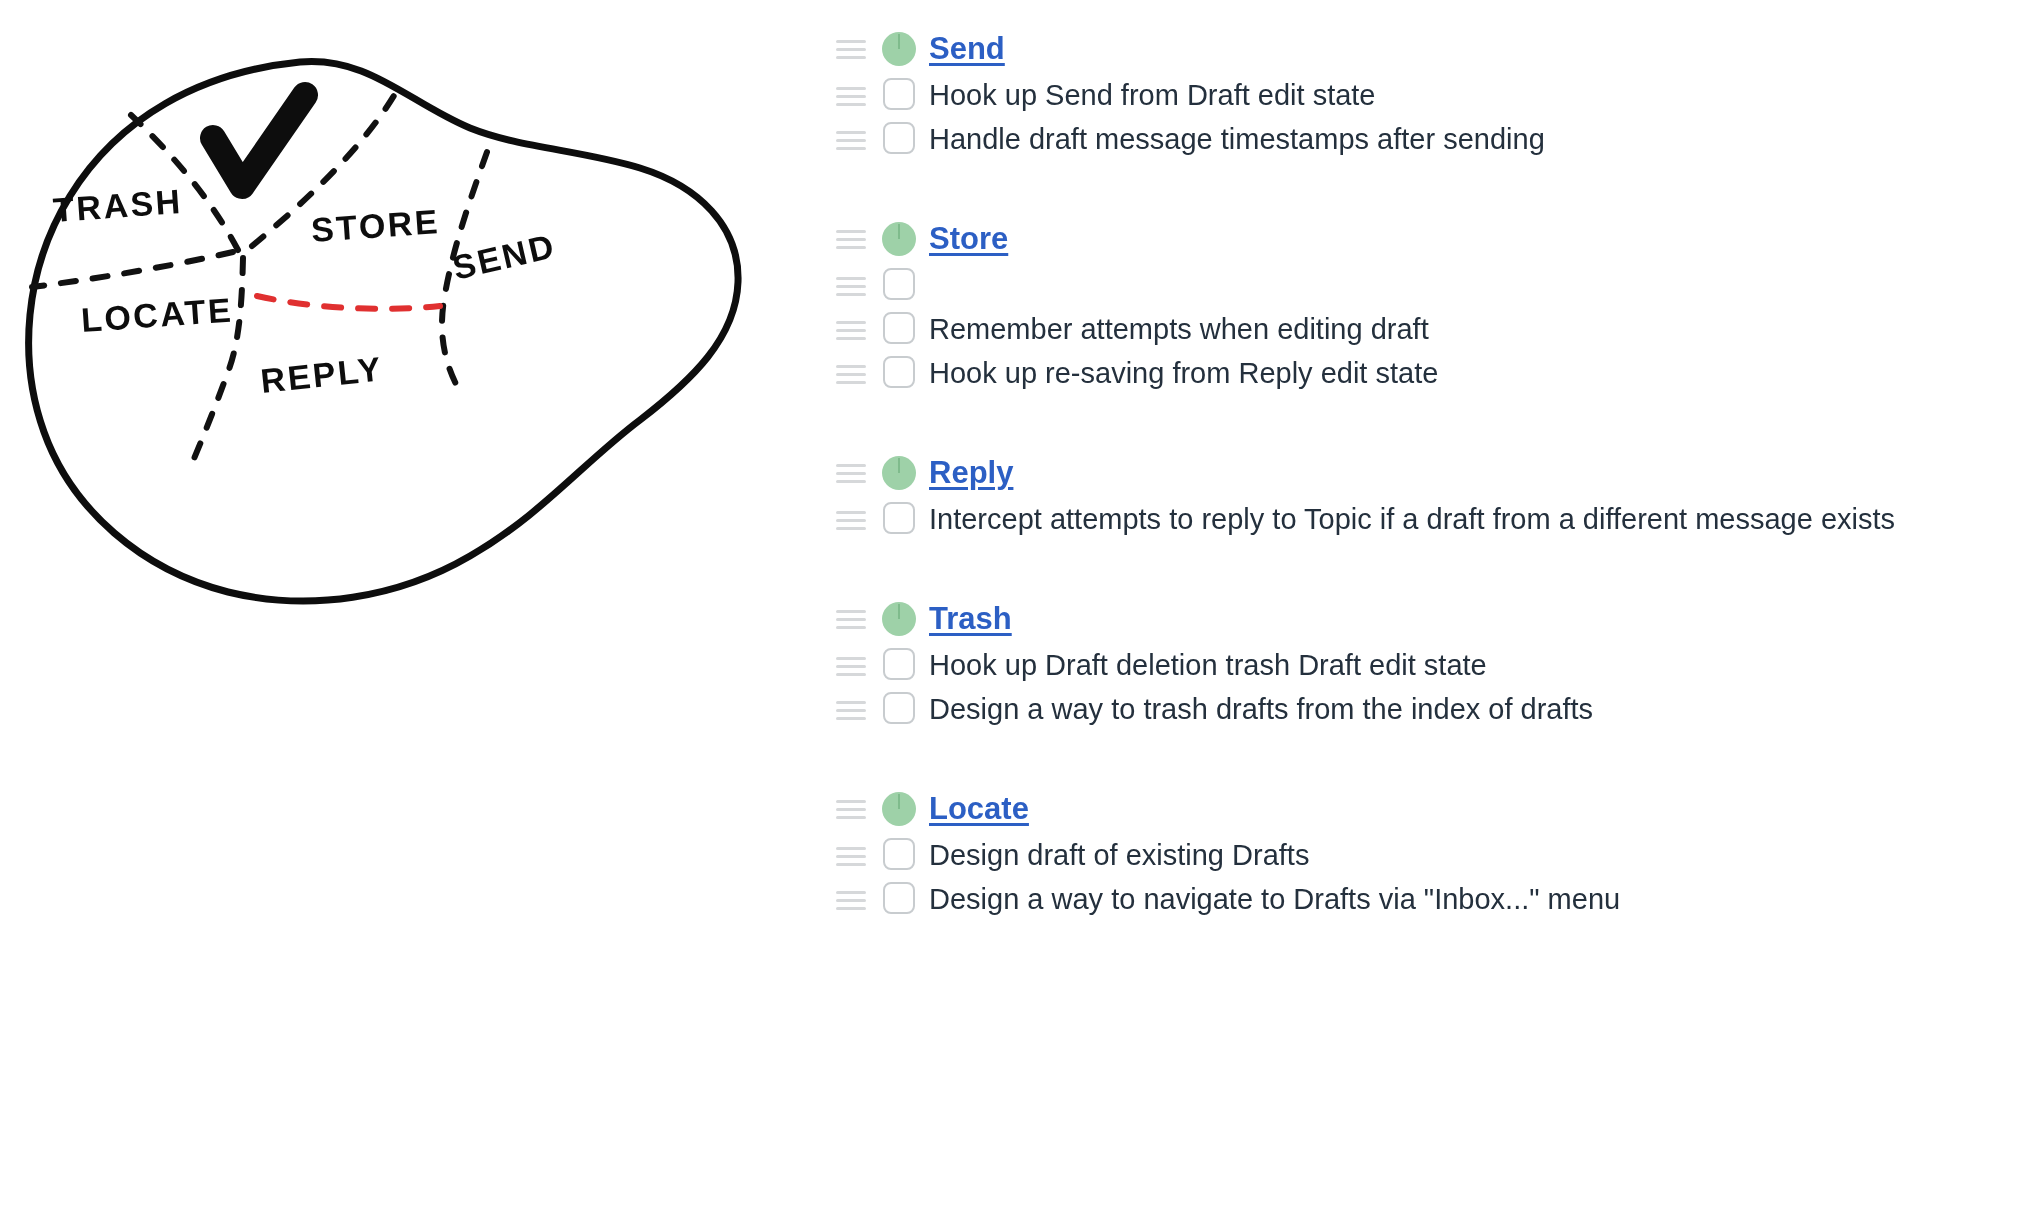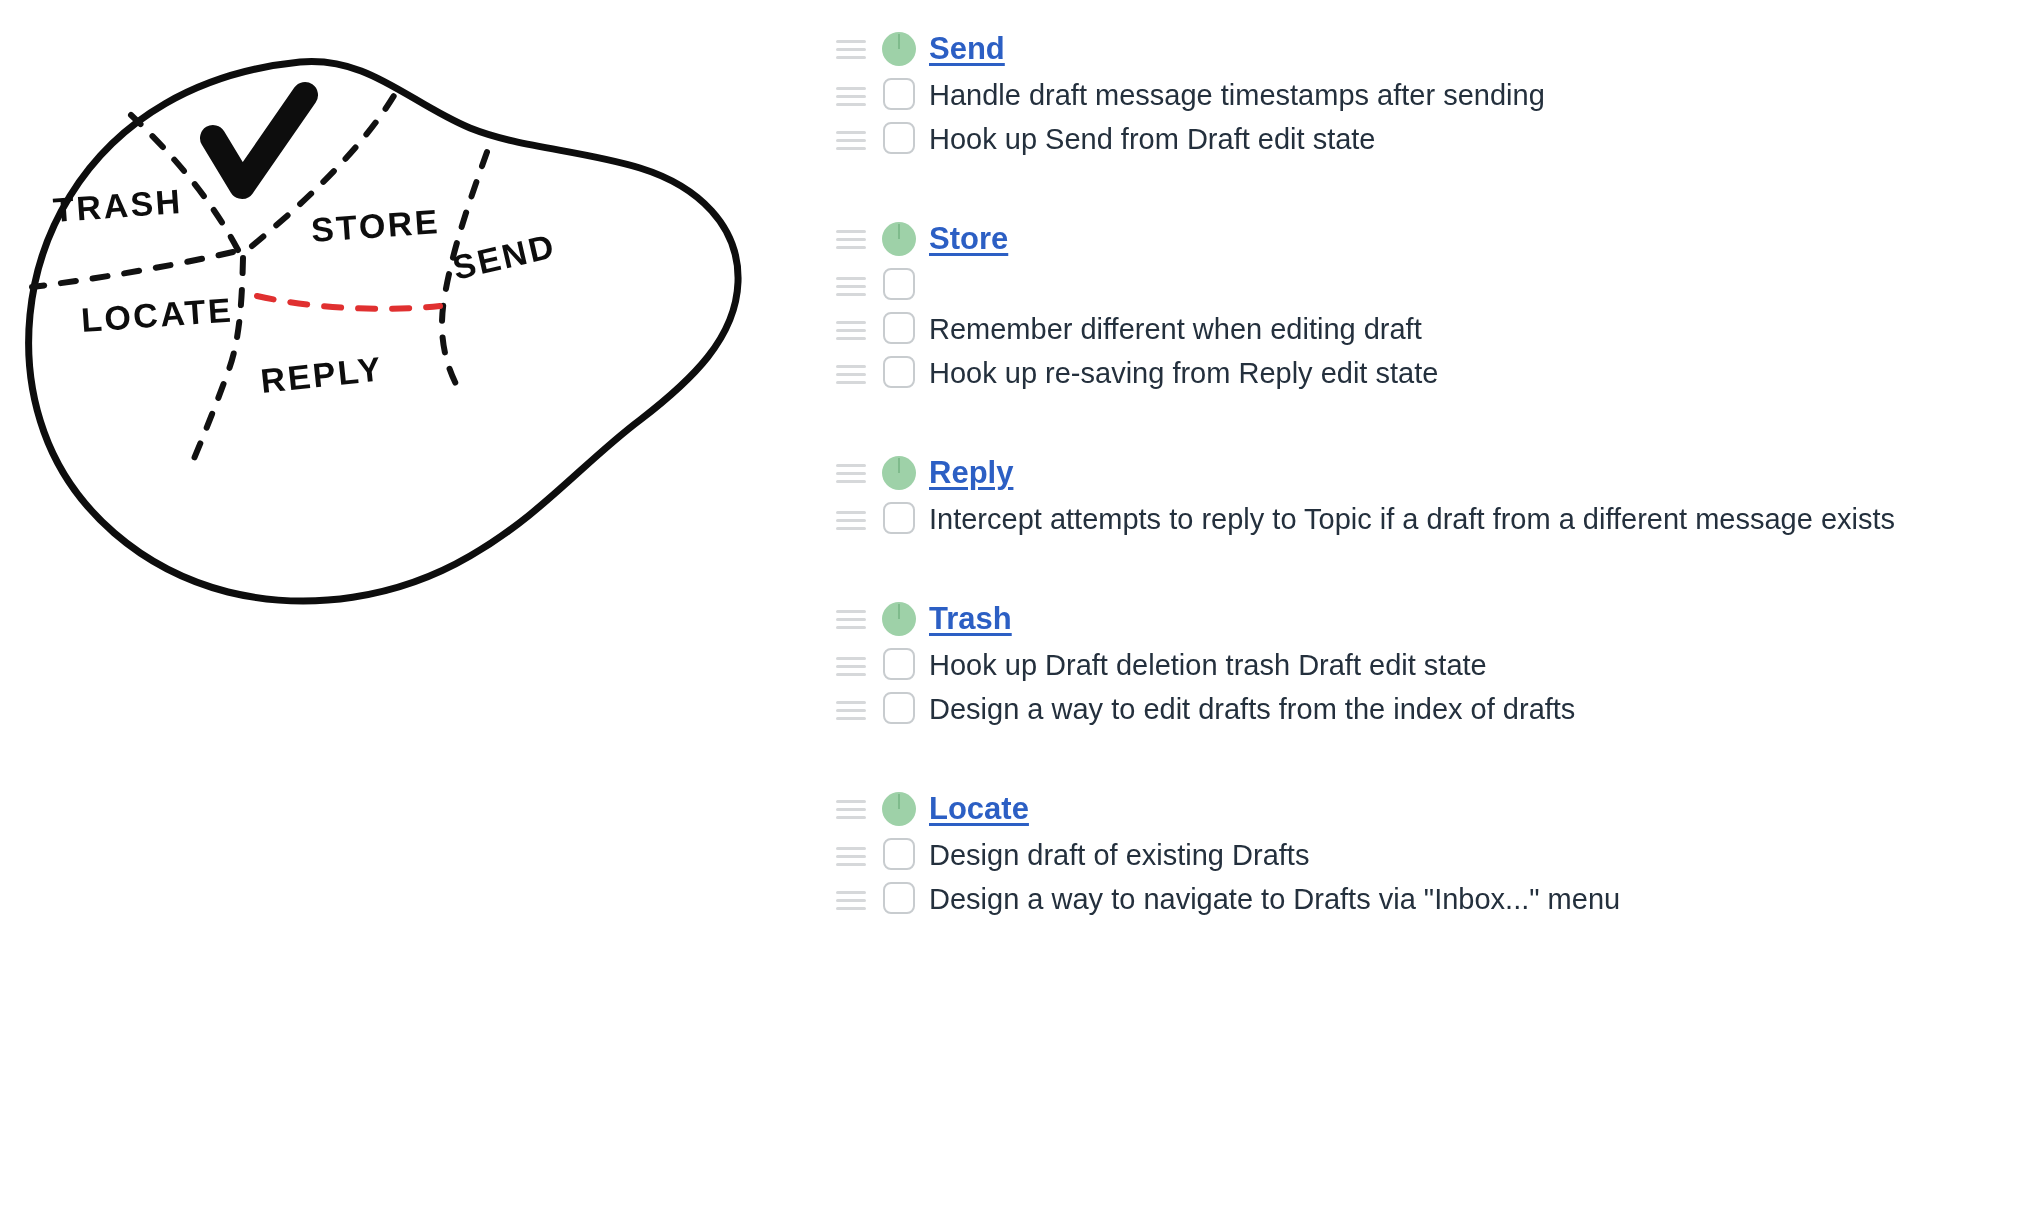--- a/index.html
+++ b/index.html
@@ -206,32 +206,32 @@
         <div class="group-title">Send</div>
       </div>
 
       <div class="row">
         <div class="handle">
           <span></span>
             <span></span>
             <span></span>
         </div>
         <div class="checkbox"></div>
+        <div class="task-text">Hook up Send from Draft edit state</div>
+      </div>
+
+      <div class="row">
+        <div class="handle">
+          <span></span>
+            <span></span>
+            <span></span>
+        </div>
+        <div class="checkbox"></div>
         <div class="task-text">Handle draft message timestamps after sending</div>
       </div>
-
-      <div class="row">
-        <div class="handle">
-          <span></span>
-            <span></span>
-            <span></span>
-        </div>
-        <div class="checkbox"></div>
-        <div class="task-text">Hook up Send from Draft edit state</div>
-      </div>
     </div>
 
     <div class="group">
       <div class="row group-header">
         <div class="handle">
           <span></span>
             <span></span>
             <span></span>
         </div>
         <div class="status-dot">
@@ -250,21 +250,21 @@
         <div class="checkbox"></div>
       </div>
 
       <div class="row">
         <div class="handle">
           <span></span>
             <span></span>
             <span></span>
         </div>
         <div class="checkbox"></div>
-        <div class="task-text">Remember different when editing draft</div>
+        <div class="task-text">Remember attempts when editing draft</div>
       </div>
 
       <div class="row">
         <div class="handle">
           <span></span>
             <span></span>
             <span></span>
         </div>
         <div class="checkbox"></div>
         <div class="task-text">Hook up re-saving from Reply edit state</div>
@@ -320,21 +320,21 @@
         <div class="task-text">Hook up Draft deletion trash Draft edit state</div>
       </div>
 
       <div class="row">
         <div class="handle">
           <span></span>
             <span></span>
             <span></span>
         </div>
         <div class="checkbox"></div>
-        <div class="task-text">Design a way to edit drafts from the index of drafts</div>
+        <div class="task-text">Design a way to trash drafts from the index of drafts</div>
       </div>
     </div>
 
     <div class="group">
       <div class="row group-header">
         <div class="handle">
           <span></span>
             <span></span>
             <span></span>
         </div>

